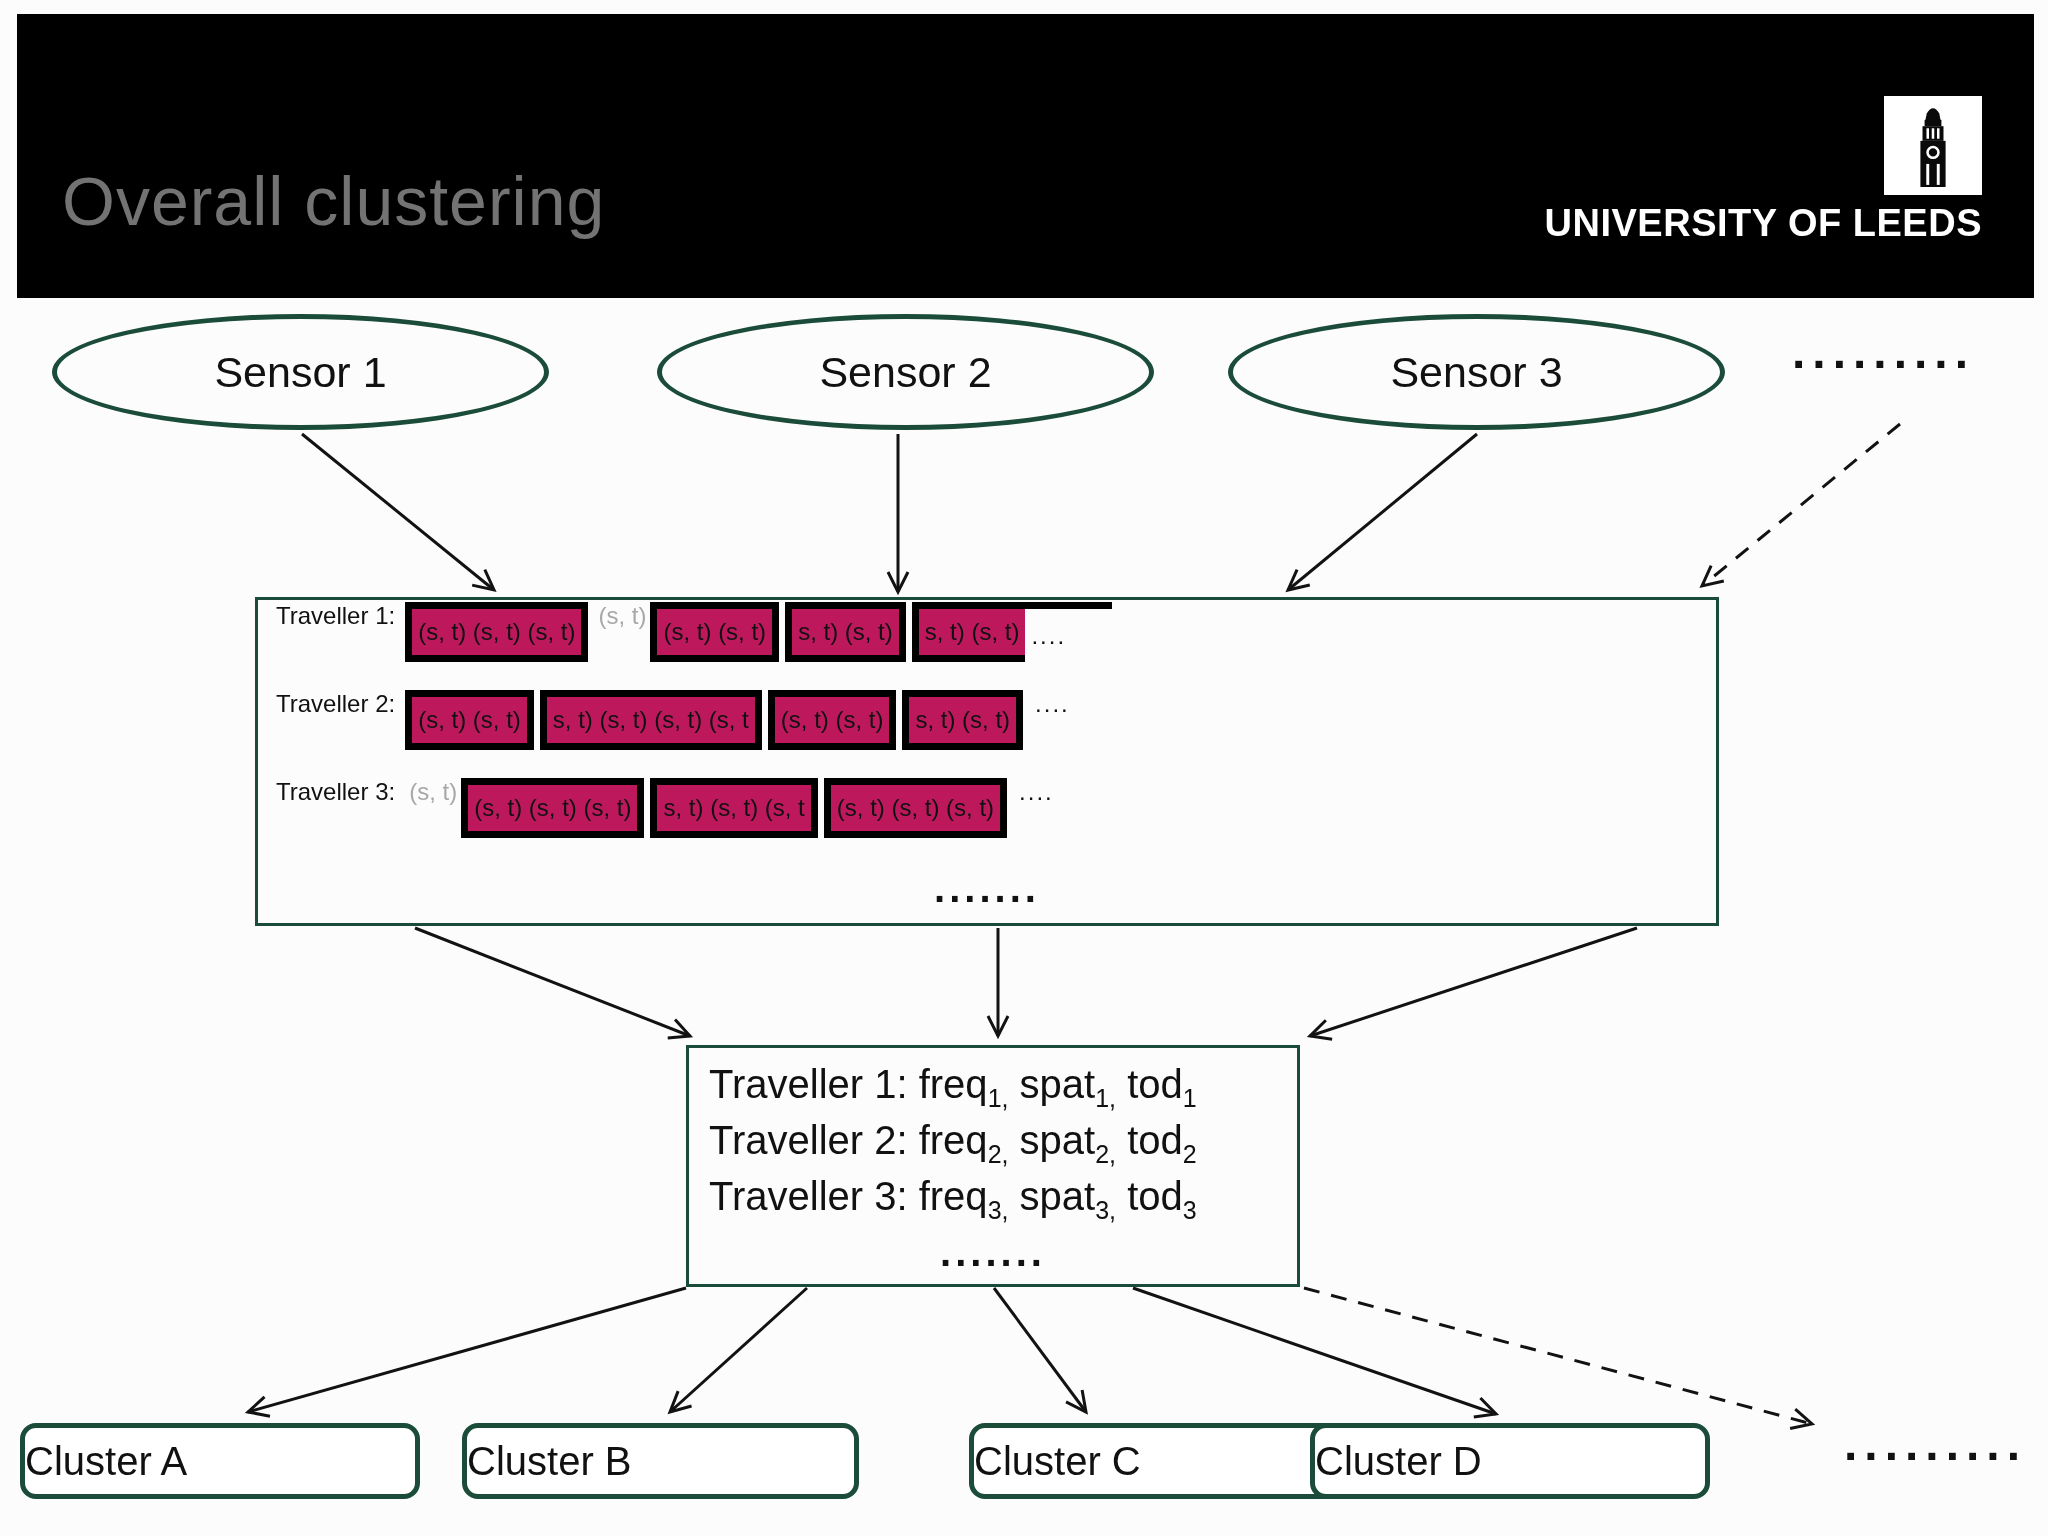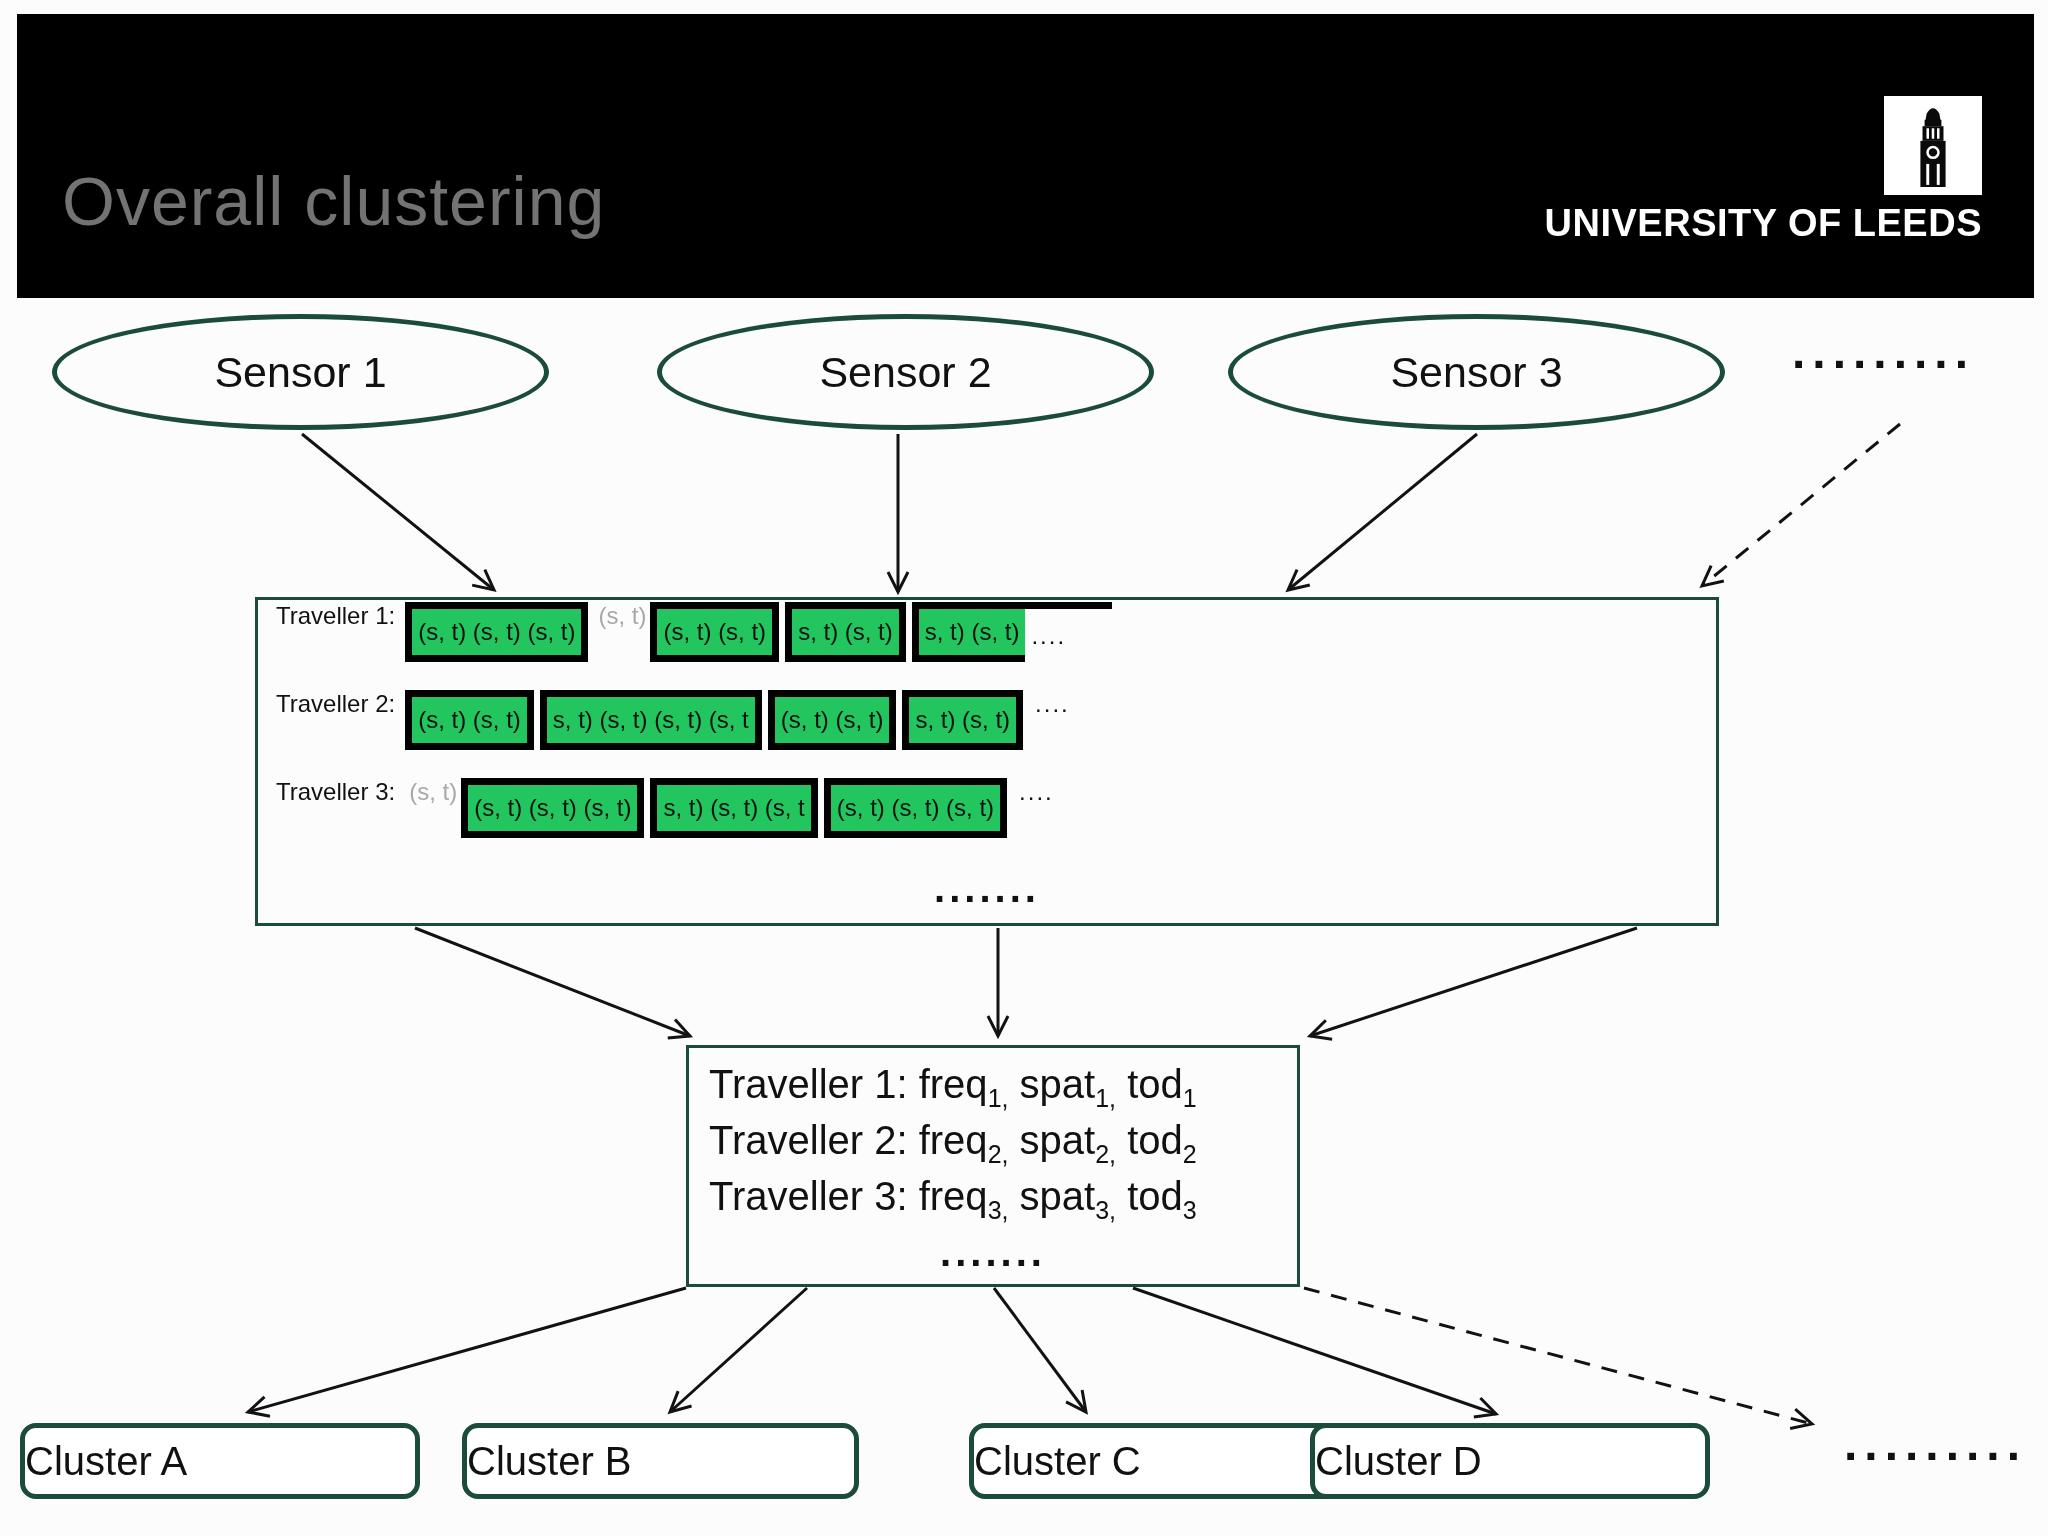--- a/index.html
+++ b/index.html
@@ -20,21 +20,21 @@
   .ellipse{width:497px;height:116px;border:5px solid var(--accent-green,#1b4c3a);border-radius:50%;
     display:flex;align-items:center;justify-content:center;font-size:43px;background:transparent;box-sizing:border-box;}
   .dots{font-size:48px;font-weight:bold;letter-spacing:7px;color:#111;white-space:nowrap;line-height:60px;}
 
   
   .seq-box{left:255px;top:597px;width:1464px;height:329px;border:3px solid var(--accent-green,#1b4c3a);box-sizing:border-box;}
   .seq-row{left:276px;height:74px;display:flex;align-items:flex-start;font-size:24px;white-space:nowrap;}
   .row-label{margin-right:10px;white-space:pre;}
   .seg{white-space:pre;}
   .seg.boxed{display:inline-flex;align-items:center;height:60px;box-sizing:border-box;
-    border:7px solid #000;padding:10px 6px;margin-right:6px;background:#22c55e;}
+    border:7px solid #000;padding:10px 6px;margin-right:6px;background:#be185d;}
   .seg.gray{color:#a8a8a8;padding:0 4px;margin-right:0;}
   .seg.open-right{border-right:none;margin-right:0;}
   .trail{margin-left:6px;letter-spacing:2px;}
   .trail.topline{height:60px;box-sizing:border-box;border-top:7px solid #000;
     display:inline-flex;align-items:center;margin-left:0;padding:0 46px 0 6px;}
   .seq-ellipsis{left:255px;top:866px;width:1464px;text-align:center;font-size:40px;font-weight:bold;letter-spacing:4px;}
 
   
   .feat-box{left:686px;top:1045px;width:614px;height:242px;border:3px solid var(--accent-green,#1b4c3a);
     box-sizing:border-box;padding:8px 0 0 20px;font-size:40px;line-height:56px;background:transparent;}

